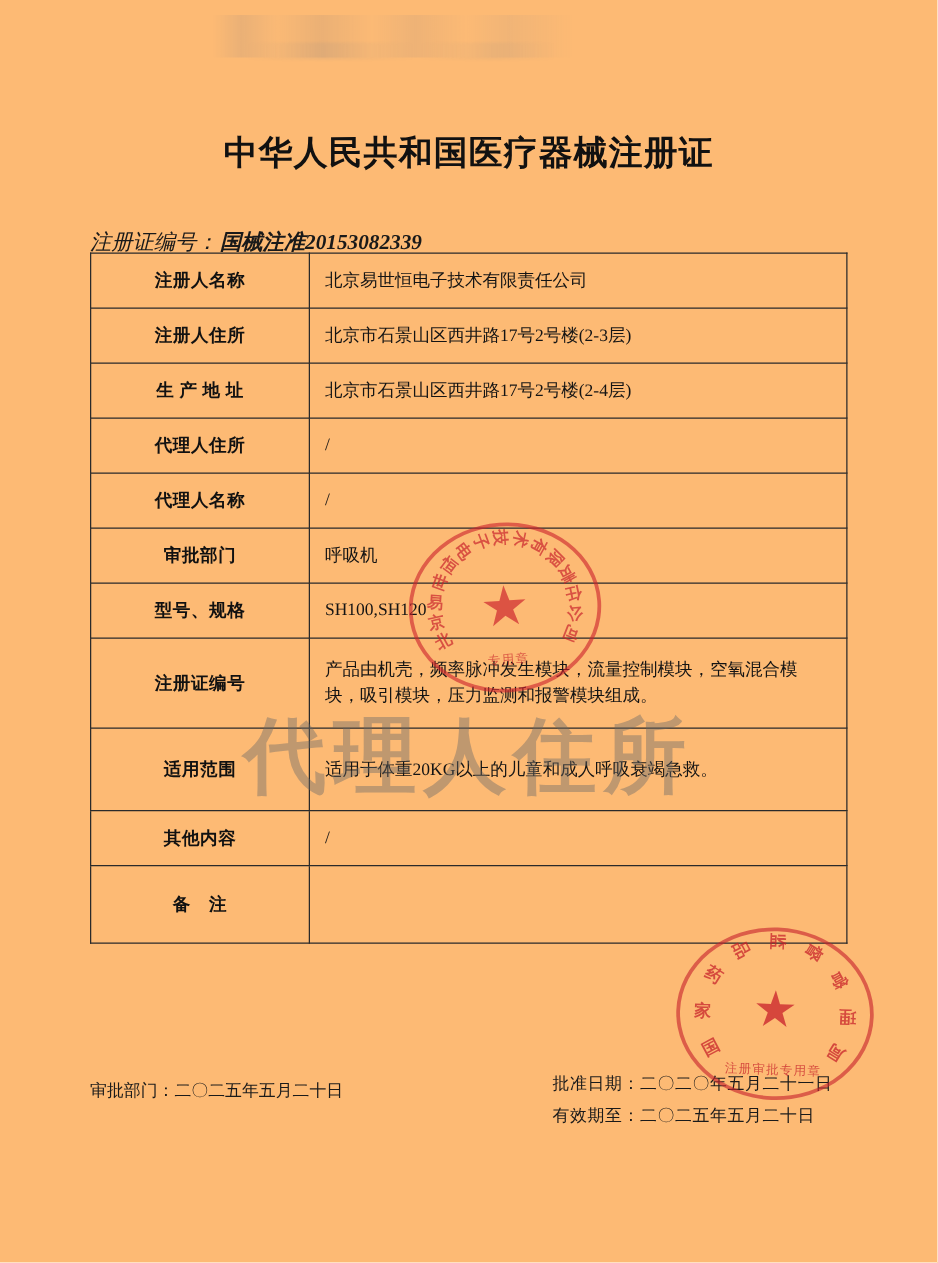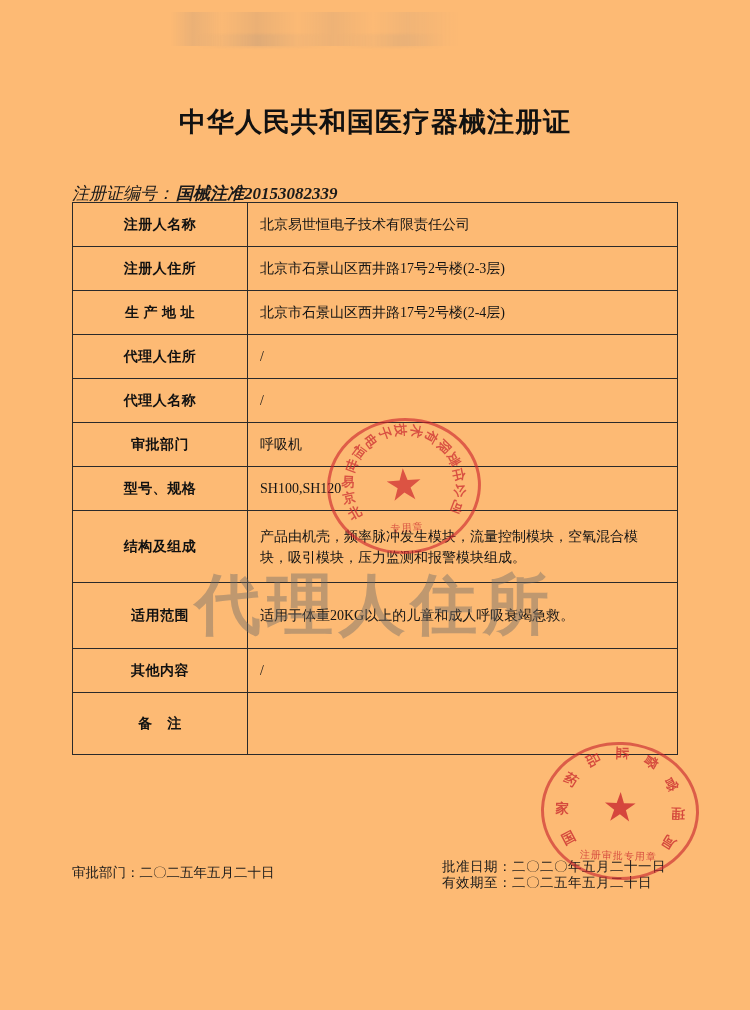--- a/index.html
+++ b/index.html
@@ -125,21 +125,21 @@
   .footer .approve-date {
     position: absolute;
     left: 442px;
     top: 0px;
     letter-spacing: 0.5px;
     text-align: center;
   }
   .footer .valid-date {
     position: absolute;
     left: 442px;
-    top: 16px;
+    top: 26px;
     letter-spacing: 0.5px;
   }
 
   
   .seal-company {
     position: absolute;
     left: 327px;
     top: 418px;
     width: 148px;
     height: 130px;
@@ -283,21 +283,21 @@
       </tr>
       <tr class="r-h44">
         <td class="key">审批部门</td>
         <td class="val">呼吸机</td>
       </tr>
       <tr class="r-h44">
         <td class="key">型号、规格</td>
         <td class="val">SH100,SH120</td>
       </tr>
       <tr class="r-h70">
-        <td class="key">结构及组成</td>
+        <td class="key">注册证编号</td>
         <td class="val val-multiline">产品由机壳，频率脉冲发生模块，流量控制模块，空氧混合模块，吸引模块，压力监测和报警模块组成。</td>
       </tr>
       <tr class="r-h64">
         <td class="key">适用范围</td>
         <td class="val">适用于体重20KG以上的儿童和成人呼吸衰竭急救。</td>
       </tr>
       <tr class="r-h44">
         <td class="key">其他内容</td>
         <td class="val">/</td>
       </tr>

